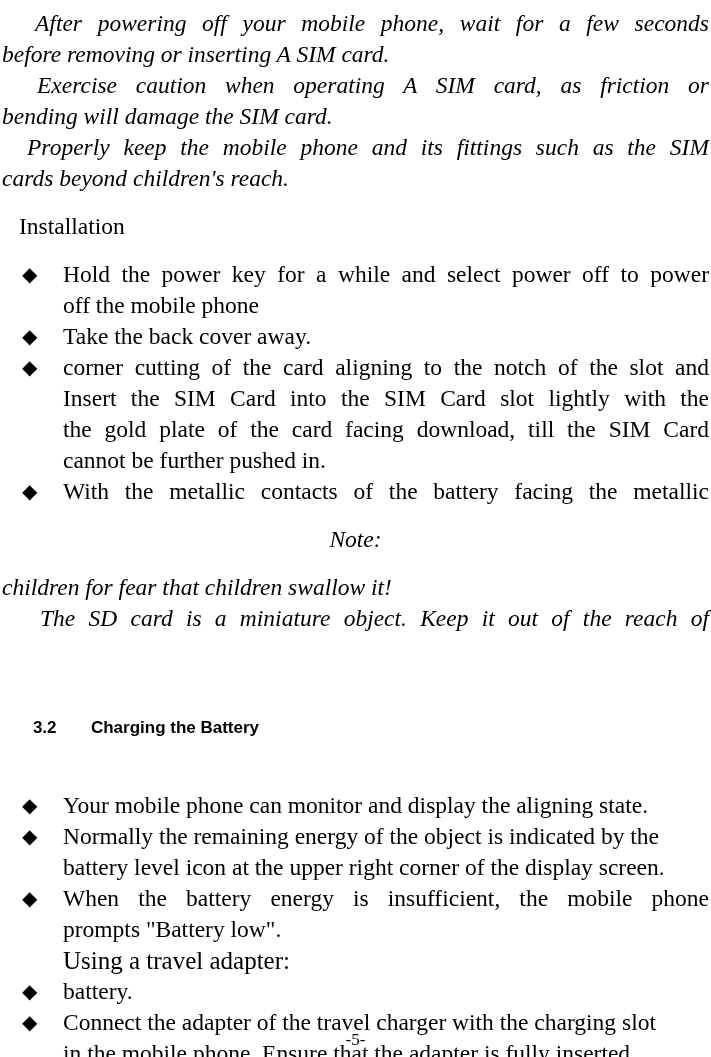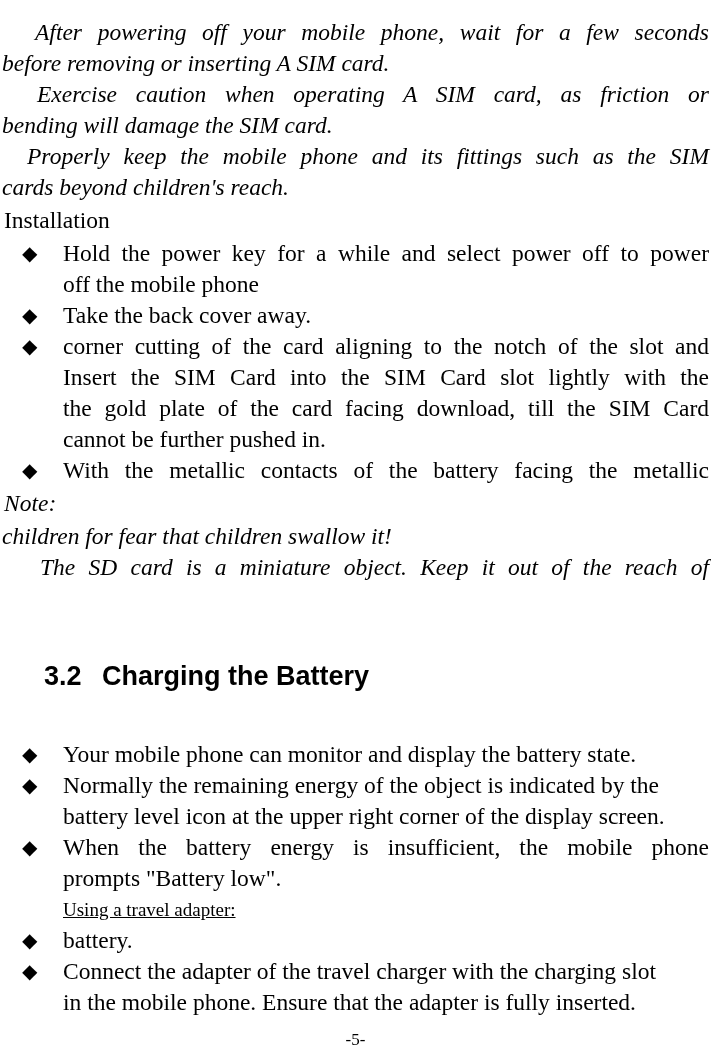--- a/index.html
+++ b/index.html
@@ -13,21 +13,21 @@
     position: relative;
     overflow: hidden;
     font-family: "Liberation Serif", "DejaVu Serif", serif;
     color: #000000;
   }
   .page {
     position: relative;
     width: 711px;
     height: 764px;
     box-sizing: border-box;
-    padding: 17px 2px;
+    padding: 8px 2px;
   }
 
   
   .para {
     margin: 0;
     font-size: 23.5px;
     line-height: 31px;
     text-align: justify;
     text-justify: inter-word;
     -webkit-hyphens: none;
@@ -42,26 +42,26 @@
     text-align-last: justify;
     white-space: nowrap;
   }
   .jline.free {
     text-align-last: left;
     white-space: normal;
   }
 
   
   .plain {
-    margin: 2px;
+    margin: 17px;
     font-size: 23.5px;
     line-height: 31px;
     text-align: left;
   }
-  .plain.italic { font-style: italic; }
+  .plain.italic { font-style: italic; text-align: center; }
 
   
   .bullets {
     list-style: none;
     margin: 0;
     padding: 0;
   }
   .bullet-item {
     position: relative;
     padding-left: 61px;
@@ -71,31 +71,30 @@
   }
   .bullet-glyph {
     position: absolute;
     left: 20px;
     top: 0;
     font-size: 20px;
     line-height: 31px;
   }
   .sub-line {
     padding-left: 61px;
-    font-size: 19px;
+    font-size: 25px;
     line-height: 31px;
     text-align: left;
-    text-decoration: underline;
   }
 
   
   .heading {
     font-family: "Liberation Sans", "DejaVu Sans", sans-serif;
     font-weight: bold;
-    font-size: 27px;
+    font-size: 17px;
     line-height: 31px;
     margin: 0;
     padding-left: 12px;
     white-space: pre;
   }
   .heading .num { display: inline-block; width: 58px; }
 
   .spacer-line { height: 31px; }
   .spacer-half { height: 16px; }
 
@@ -172,21 +171,21 @@
   <div class="heading">
     <span class="num">3.2</span><span>Charging the Battery</span>
   </div>
 
   <div class="spacer-half"></div>
 
   <div class="bullets">
 
     <div class="bullet-item">
       <span class="bullet-glyph">◆</span>
-      <span class="jline free">Your mobile phone can monitor and display the battery state.</span>
+      <span class="jline free">Your mobile phone can monitor and display the aligning state.</span>
     </div>
 
     <div class="bullet-item">
       <span class="bullet-glyph">◆</span>
       <span class="jline free">Normally the remaining energy of the object is indicated by the</span>
       <span class="jline free">battery level icon at the upper right corner of the display screen.</span>
     </div>
 
     <div class="bullet-item">
       <span class="bullet-glyph">◆</span>

